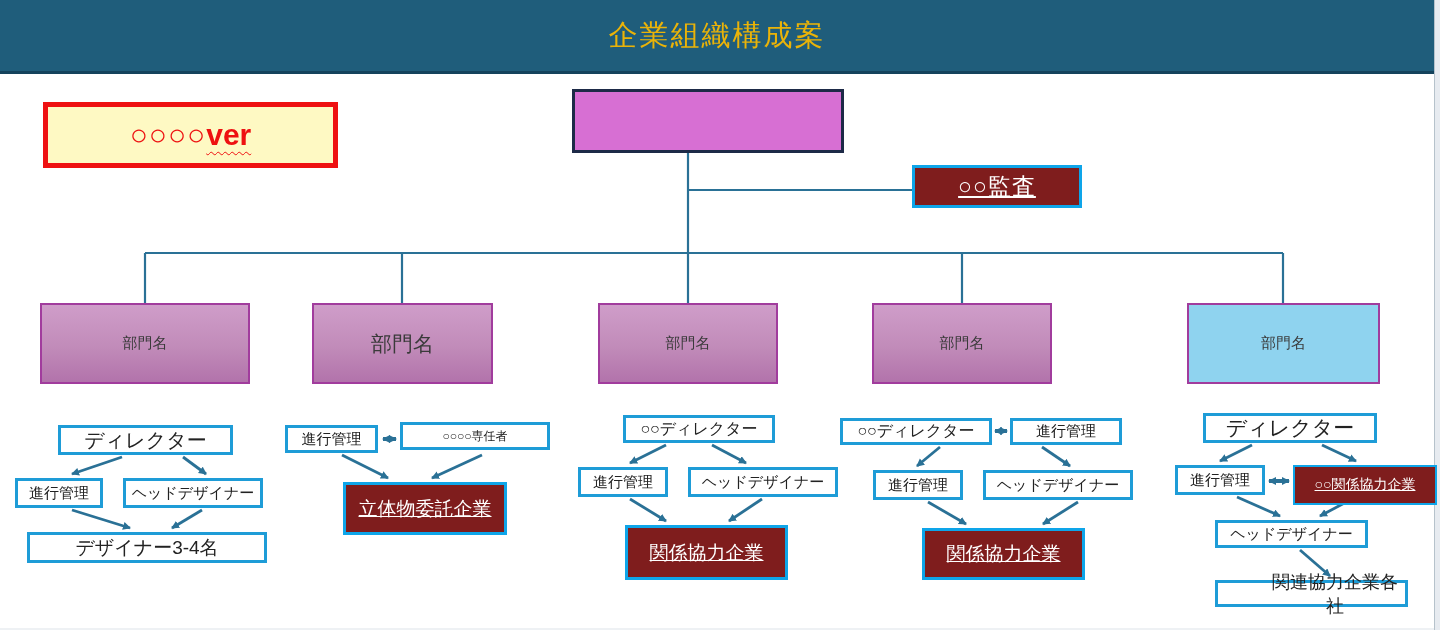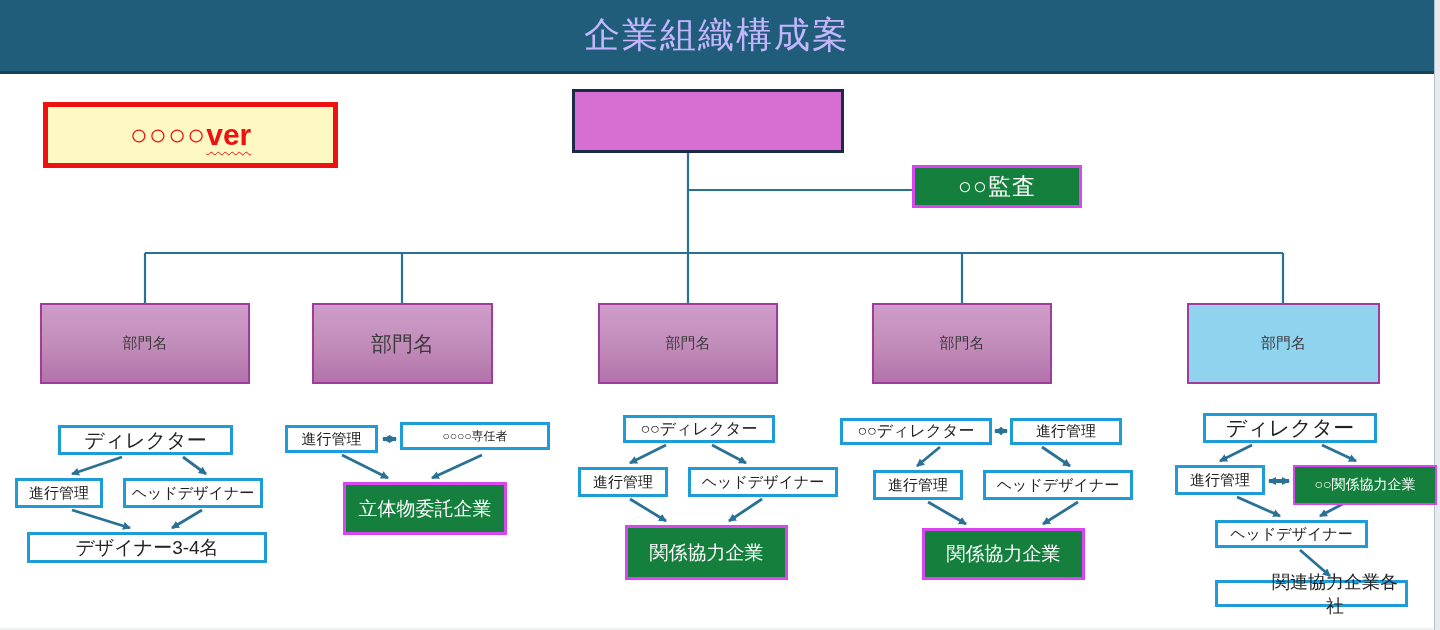--- a/index.html
+++ b/index.html
@@ -5,21 +5,21 @@
   * { margin:0; padding:0; box-sizing:border-box; }
   html,body { width:1440px; height:630px; overflow:hidden; }
   body { font-family:"Liberation Sans", sans-serif; background:#ffffff; position:relative; }
   .canvas { position:absolute; left:0; top:0; width:1440px; height:630px; background:#ffffff; }
 
   .header {
     position:absolute; left:0; top:0; width:1434px; height:74px;
     background:#1f5d7b; border-bottom:3px solid #14435c;
     display:flex; align-items:center; justify-content:center;
   }
-  .header .title { color:#c4b5fd; font-size:36px; letter-spacing:2px; font-weight:400; }
+  .header .title { color:#eab308; font-size:29px; letter-spacing:2px; font-weight:400; }
 
   .edge-right {
     position:absolute; left:1434px; top:0; width:6px; height:630px;
     background:#e7ebf0; border-left:1px solid #b6c2cb;
   }
   .edge-bottom {
     position:absolute; left:0; top:628px; width:1434px; height:2px; background:#eef1f4;
   }
 
   svg.wires { position:absolute; left:0; top:0; width:1440px; height:630px; z-index:1; }
@@ -35,21 +35,21 @@
     font-weight:700;
     text-decoration:underline wavy #ee1111;
     text-decoration-thickness:1px; text-underline-offset:6px;
   }
 
   .ceo-box {
     left:572px; top:89px; width:272px; height:64px;
     background:#d76fd3; border:3px solid #1d2a47;
   }
 
-  .dark-box { background:#15803d; border:3px solid #d946ef; color:#ffffff; }
+  .dark-box { background:#7f1d1d; border:3px solid #0ea5e9; color:#ffffff;text-decoration:underline; }
   .audit-box { left:912px; top:165px; width:170px; height:43px; font-size:23px; letter-spacing:1px; }
 
   .dept {
     background:linear-gradient(180deg,#cf9dc9 0%, #c18bb9 55%, #b273ab 100%);
     border:2px solid #a13c9d; color:#3a3a3a; top:303px; height:81px; font-size:15px;
   }
   .dept-big { font-size:21px; }
   .dept-blue { background:#8fd3ef; }
 
   .wbox { background:#ffffff; border:3px solid #1e9cd7; color:#222; }

